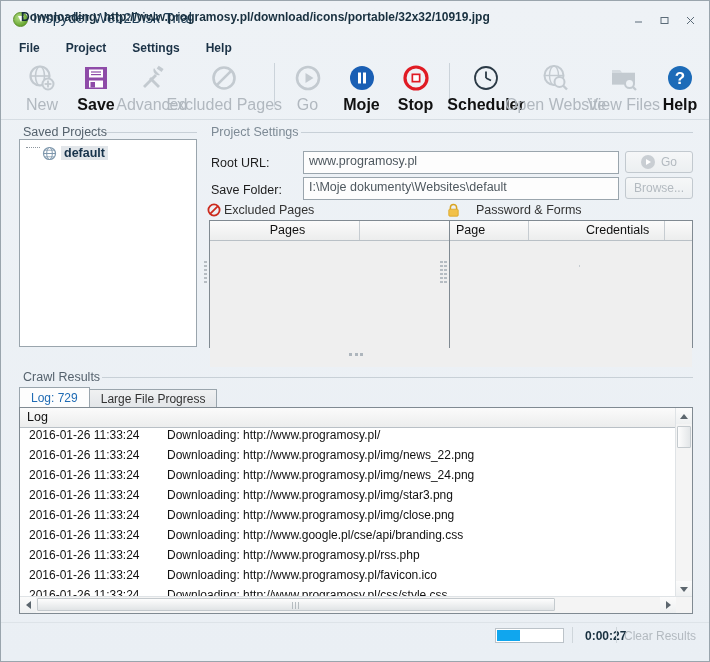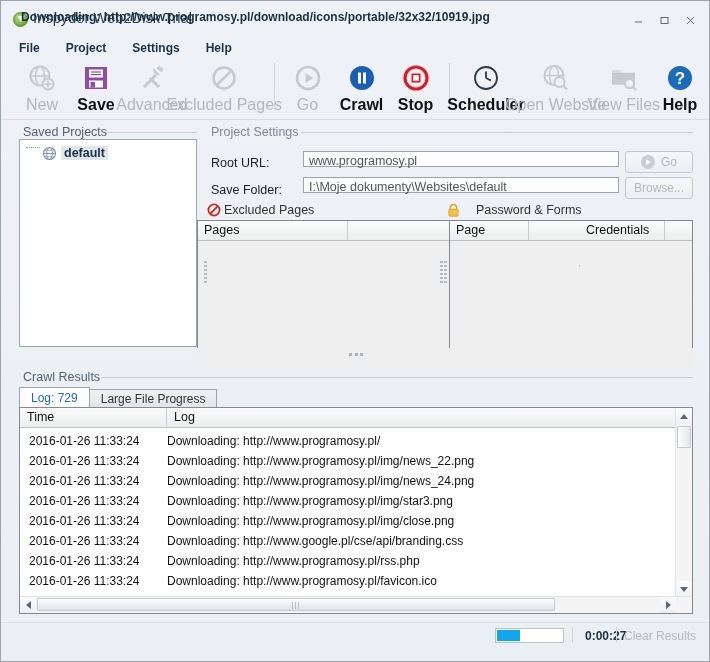--- a/index.html
+++ b/index.html
@@ -44,21 +44,21 @@
   .grp-label{position:absolute;font-size:12.5px;color:#55626d;background:transparent;padding:0 4px;}
   .grp-line{position:absolute;height:1px;background:#c8d0d7;}
   
   .projlist{position:absolute;left:18px;top:138px;width:178px;height:208px;background:#fff;
     border:1px solid #9aa5ad;box-sizing:border-box;}
   .proj-row{position:relative;margin:6px 0 0 6px;height:16px;display:flex;align-items:flex-start;}
   .proj-dots{width:14px;height:1px;border-top:1px dotted #8d969d;margin-right:2px;margin-top:1px;}
   .proj-name{background:#e2e6ea;font-weight:bold;font-size:12.5px;color:#16324a;padding:0 3px;}
   
   .fld-label{position:absolute;font-size:12.5px;color:#1d1d1d;}
-  .txtbox{position:absolute;height:16px;background:#fdfdfd;border:1px solid #9aa5ad;box-sizing:border-box;
+  .txtbox{position:absolute;height:23px;background:#fdfdfd;border:1px solid #9aa5ad;box-sizing:border-box;
     font-size:12.5px;color:#4e585f;padding:2px 4px 0 5px;font-family:"Liberation Sans",sans-serif;}
   .btn{position:absolute;height:22px;box-sizing:border-box;border:1px solid #c2c9cf;border-radius:3px;
     background:linear-gradient(180deg,#f6f7f8 0%,#eceff1 100%);
     display:flex;align-items:center;justify-content:center;gap:6px;
     font-size:12px;color:#b3bac0;cursor:default;}
   .btn .playic{width:14px;height:14px;border-radius:50%;background:#c9ced3;position:relative;}
   .btn .playic:after{content:"";position:absolute;left:5px;top:3.5px;border-left:5px solid #fff;
     border-top:3.5px solid transparent;border-bottom:3.5px solid transparent;}
   
   .panel{position:absolute;background:#eeeeee;border:1px solid #808a92;box-sizing:border-box;}
@@ -75,21 +75,21 @@
     border:1px solid #9aa5ad;border-bottom:none;cursor:default;margin-top:15px;}
   .tab.active{background:#fdfdfd;color:#1f6bb4;height:21px;padding-top:3px;}
   .tab.idle{background:linear-gradient(180deg,#f0f1f2,#e2e5e8);color:#333;margin-left:-1px;}
   .logbox{position:absolute;left:18px;top:406px;width:674px;height:207px;background:#fff;
     border:1px solid #808a92;box-sizing:border-box;}
   .loghdr{height:19px;background:linear-gradient(180deg,#fbfbfb 0%,#eceded 100%);
     border-bottom:1px solid #b9c0c6;display:flex;position:relative;}
   .loghdr div{box-sizing:border-box;padding:2px 0 0 7px;font-size:12.5px;color:#111;
     border-right:1px solid #c6ccd1;}
   .logrows{position:absolute;left:0;top:20px;width:656px;height:169px;overflow:hidden;}
-  .logrow{height:20px;display:flex;font-size:12px;color:#111;align-items:flex-end;}
+  .logrow{height:20px;display:flex;font-size:12px;color:#111;align-items:flex-start;}
   .logrow .t{width:146px;padding-left:9px;box-sizing:border-box;white-space:nowrap;}
   .logrow .m{padding-left:1px;white-space:nowrap;}
   
   .vsb{position:absolute;right:0;top:0;width:16px;bottom:16px;background:#f4f4f4;border-left:1px solid #dfe3e6;}
   .sb-arrow{width:16px;height:16px;display:flex;align-items:center;justify-content:center;
     background:linear-gradient(180deg,#fbfbfb,#eef0f1);}
   .sb-thumb{position:absolute;left:1px;width:14px;background:linear-gradient(90deg,#fdfdfd,#e3e6e8);
     border:1px solid #c4cace;box-sizing:border-box;border-radius:1px;}
   .hsb{position:absolute;left:0;bottom:0;right:0;height:16px;background:#f4f4f4;border-top:1px solid #dfe3e6;}
   .hs-thumb{position:absolute;top:1px;height:13px;background:linear-gradient(180deg,#fdfdfd,#e1e4e6);
@@ -215,21 +215,21 @@
     </div>
 
     <div class="tbtn on">
       <div class="ic">
         <svg width="28" height="28" viewBox="0 0 28 28">
           <circle cx="14" cy="14" r="12" fill="#1a5fb4"></circle>
           <rect x="10" y="8.5" width="3" height="11" fill="#fff"></rect>
           <rect x="15" y="8.5" width="3" height="11" fill="#fff"></rect>
         </svg>
       </div>
-      <div class="lb">Crawl</div>
+      <div class="lb">Moje</div>
     </div>
 
     <div class="tbtn on">
       <div class="ic">
         <svg width="28" height="28" viewBox="0 0 28 28">
           <circle cx="14" cy="14" r="11" fill="none" stroke="#e01b24" stroke-width="3.2"></circle>
           <rect x="9.5" y="9.5" width="9" height="9" fill="#e01b24"></rect>
           <rect x="11.2" y="11.2" width="5.6" height="5.6" fill="#fff"></rect>
         </svg>
       </div>
@@ -321,21 +321,21 @@
     <span>Browse...</span>
   </div>
 
   <div style="position:absolute;left:206px;top:202px;display:flex;align-items:center;gap:3px;">
     <svg width="14" height="14" viewBox="0 0 14 14">
       <circle cx="7" cy="7" r="5.6" fill="none" stroke="#cc2b1e" stroke-width="1.8"></circle>
       <line x1="3.1" y1="10.9" x2="10.9" y2="3.1" stroke="#cc2b1e" stroke-width="1.8"></line>
     </svg>
     <span style="font-size:12.5px;color:#333;">Excluded Pages</span>
   </div>
-  <div class="panel" style="left:196px;top:219px;width:264px;height:128px;">
+  <div class="panel" style="left:208px;top:219px;width:264px;height:128px;text-align:center;">
     <div class="hdr">
       <div style="width:150px;">Pages</div>
       <div style="width:77px;border-right:none;"></div>
     </div>
     <div class="body"></div>
   </div>
   <div class="vgrip" style="left:203px;top:260px;">
       <i></i>
       <i></i>
       <i></i>
@@ -386,21 +386,20 @@
   <div class="grp-label" style="left:18px;top:369px;">Crawl Results</div>
   <div class="grp-line" style="left:101px;top:376px;width:591px;"></div>
 
   <div class="tabs">
     <div class="tab active">Log: 729</div>
     <div class="tab idle">Large File Progress</div>
   </div>
 
   <div class="logbox">
     <div class="loghdr">
-      <div style="width:147px;">Time</div>
       <div style="width:509px;border-right:none;">Log</div>
     </div>
 
     <div class="logrows" id="log-rows">
         <div class="logrow">
           <div class="t">2016-01-26 11:33:24</div>
           <div class="m">Downloading: http://www.programosy.pl/</div>
         </div>
         <div class="logrow">
           <div class="t">2016-01-26 11:33:24</div>

